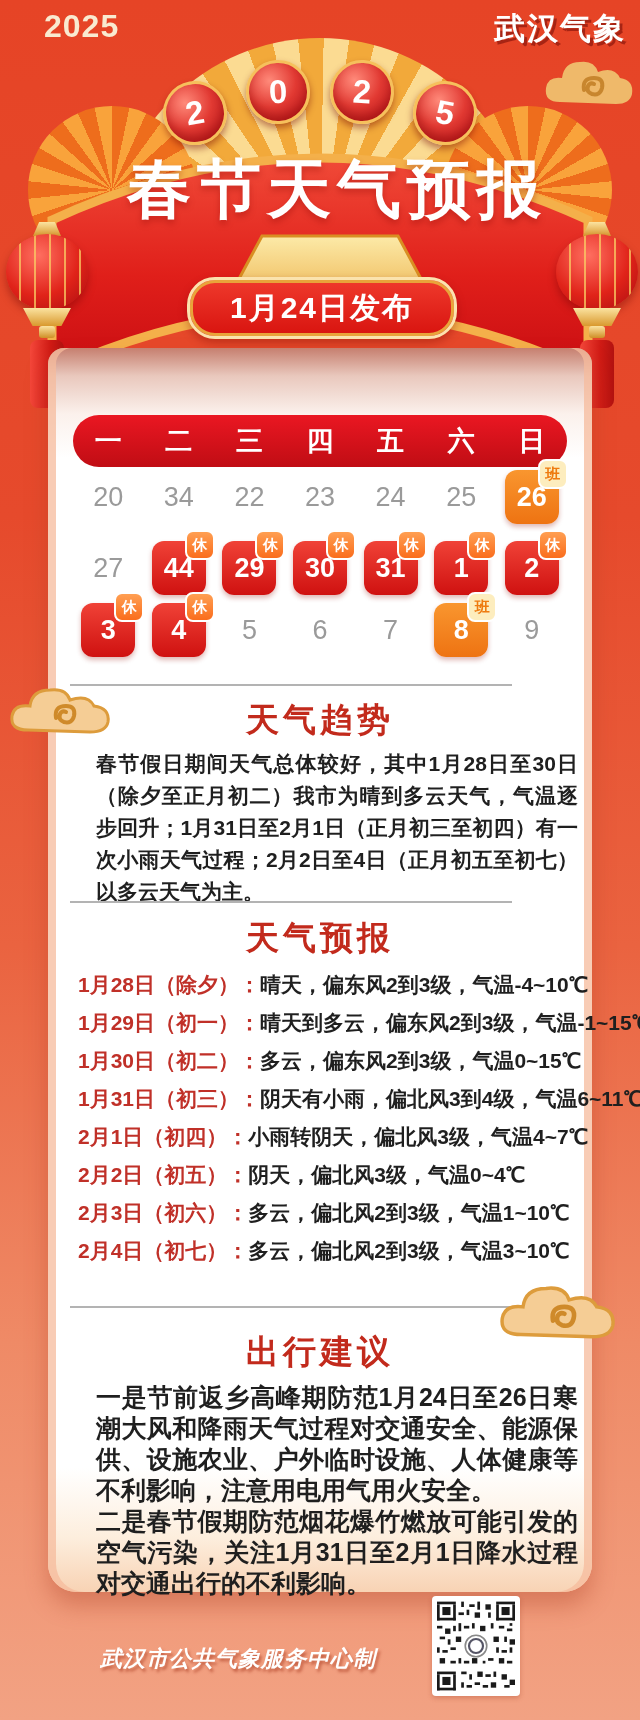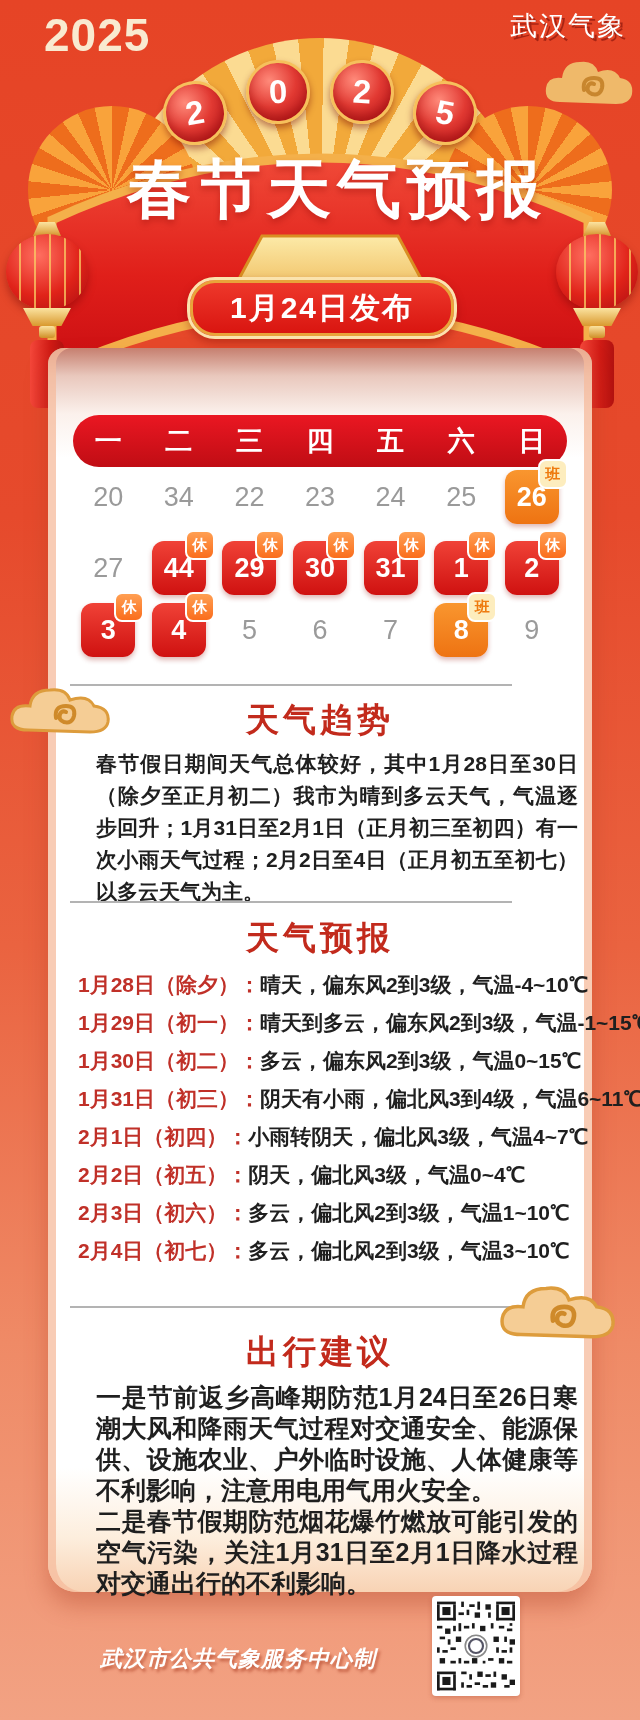--- a/index.html
+++ b/index.html
@@ -2,22 +2,22 @@
 <html><head>
 <meta charset="utf-8">
 <style>
   html,body{margin:0;padding:0;background:#e8462a;}
   .poster{
     position:relative;width:640px;height:1720px;overflow:hidden;
     font-family:"Liberation Sans",sans-serif;
     background:linear-gradient(180deg,#e64426 0%,#e64a2c 30%,#ea6340 55%,#ef8a66 78%,#f2a283 100%);
   }
   
-  .year{position:absolute;left:44px;top:8px;font-size:46px;font-weight:700;color:#f9ead0;letter-spacing:1px;}
-  .brand{position:absolute;right:14px;top:8px;font-size:27px;font-weight:400;color:#ffffff;
+  .year{position:absolute;left:44px;top:8px;font-size:32px;font-weight:700;color:#f9ead0;letter-spacing:1px;}
+  .brand{position:absolute;right:14px;top:8px;font-size:31px;font-weight:700;color:#ffffff;
          text-shadow:3px 3px 0 rgba(125,15,8,.6);letter-spacing:2px;}
   .cloud-tr{position:absolute;left:540px;top:50px;width:98px;height:66px;}
   .fan-big{position:absolute;left:110px;top:38px;width:420px;height:420px;border-radius:50%;
     background:repeating-conic-gradient(from -90deg,#f2a93a 0 7deg,#fbdb92 7deg 14deg);
     clip-path:polygon(-2% -2%,102% -2%,102% 51%,-2% 51%);}
   .fan-side{position:absolute;width:168px;height:168px;border-radius:50%;
     background:repeating-conic-gradient(#ee6d1c 0 12deg,#f9a33b 12deg 24deg);}
   .fan-side.l{left:28px;top:106px;} .fan-side.r{left:444px;top:106px;}
   .digit-circle{position:absolute;width:58px;height:58px;border-radius:50%;
     background:radial-gradient(circle at 36% 30%,#ff8a7a,#e23a33 48%,#b30f16 100%);

